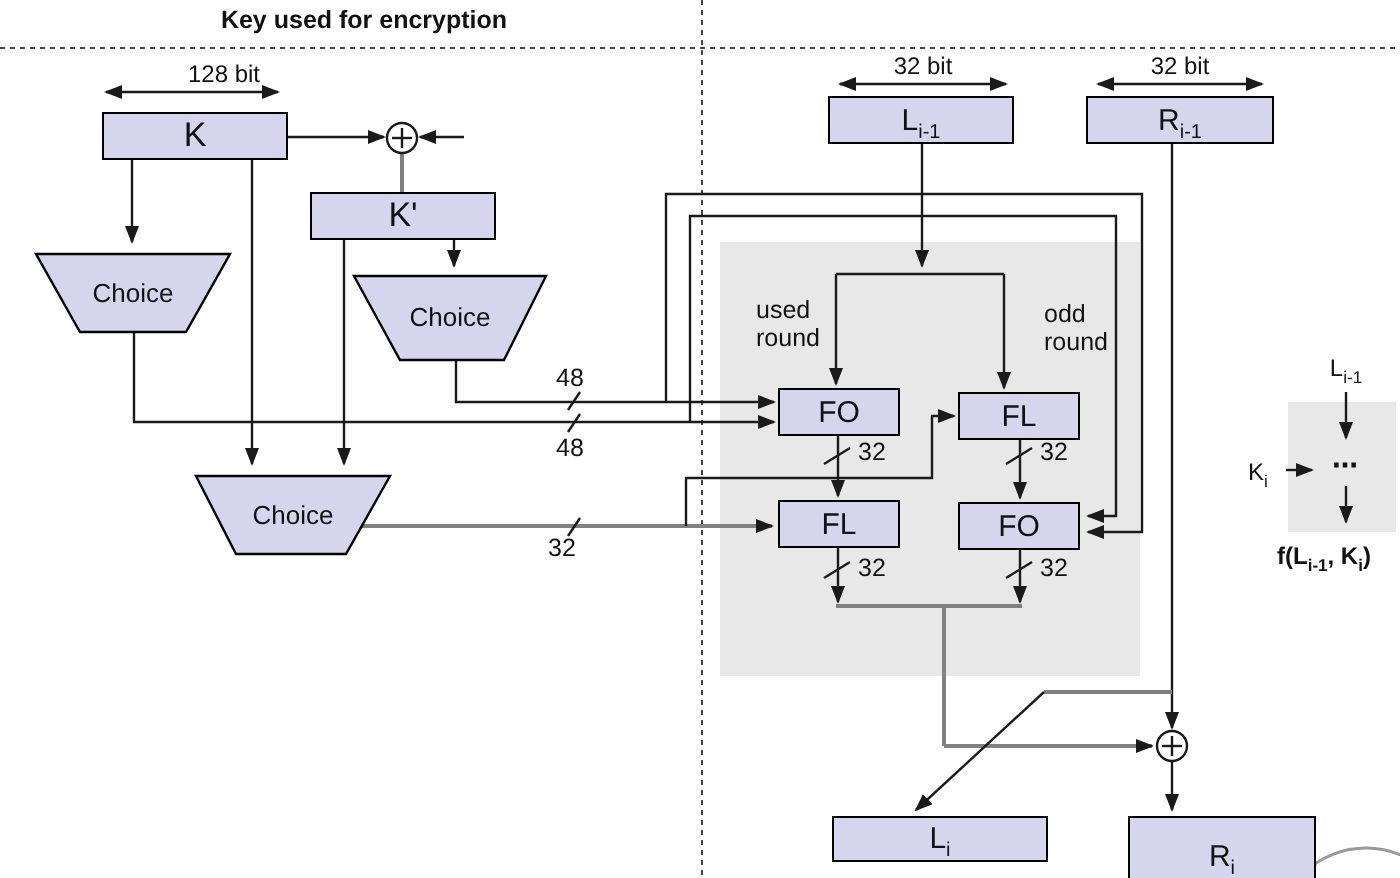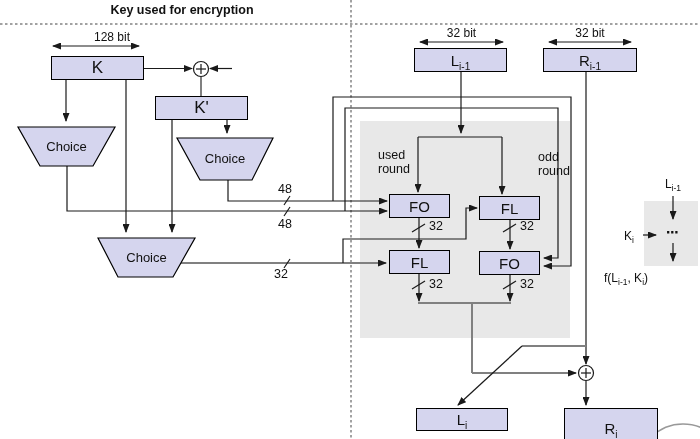--- a/index.html
+++ b/index.html
@@ -147,21 +147,21 @@
     <span><span>L</span><sub>i-1</sub></span>
   </div>
   <div class="box f15" style="left:543px;top:48px;width:94px;height:24px;">
     <span><span>R</span><sub>i-1</sub></span>
   </div>
 
   <div class="lbl f125" style="left:378px;top:148px;">
     <div>used</div>
     <div>round</div>
   </div>
-  <div class="lbl f125" style="left:538px;top:150px;">
+  <div class="lbl f125" style="left:522px;top:150px;">
     <div>odd</div>
     <div>round</div>
   </div>
 
   <div class="box f15" style="left:389px;top:194px;width:61px;height:24px;">
     <span>FO</span>
   </div>
   <div class="box f15" style="left:479px;top:196px;width:61px;height:24px;">
     <span>FL</span>
   </div>
@@ -170,25 +170,25 @@
   </div>
   <div class="box f15" style="left:479px;top:251px;width:61px;height:24px;">
     <span>FO</span>
   </div>
 
   <div class="lbl f125" style="left:429px;top:219px;">32</div>
   <div class="lbl f125" style="left:520px;top:219px;">32</div>
   <div class="lbl f125" style="left:429px;top:277px;">32</div>
   <div class="lbl f125" style="left:520px;top:277px;">32</div>
 
-  <div class="box f15" style="left:416px;top:408px;width:92px;height:23px;">
+  <div class="box f15" style="left:416px;top:408px;width:108px;height:23px;">
     <span><span>L</span><sub>i</sub></span>
   </div>
   <div class="box f15" style="left:564px;top:408px;width:94px;height:40px;">
     <span><span>R</span><sub>i</sub></span>
   </div>
 
   <div class="lbl ctr f12 smallsub" style="left:648px;top:177px;width:50px;"><span>L</span><sub>i-1</sub></div>
   <div class="lbl f12 smallsub" style="left:624px;top:229px;"><span>K</span><sub>i</sub></div>
   <div class="lbl ctr f13 dots" style="left:661px;top:225px;width:24px;">⋯</div>
-  <div class="lbl ctr f12 smallsub" style="left:588px;top:271px;width:76px;"><span>f(L</span><sub>i-1</sub><span>, K</span><sub>i</sub><span>)</span></div>
+  <div class="lbl ctr f12 smallsub" style="left:624px;top:271px;width:76px;font-weight:bold;"><span>f(L</span><sub>i-1</sub><span>, K</span><sub>i</sub><span>)</span></div>
 
 </div>
 
 </body></html>

